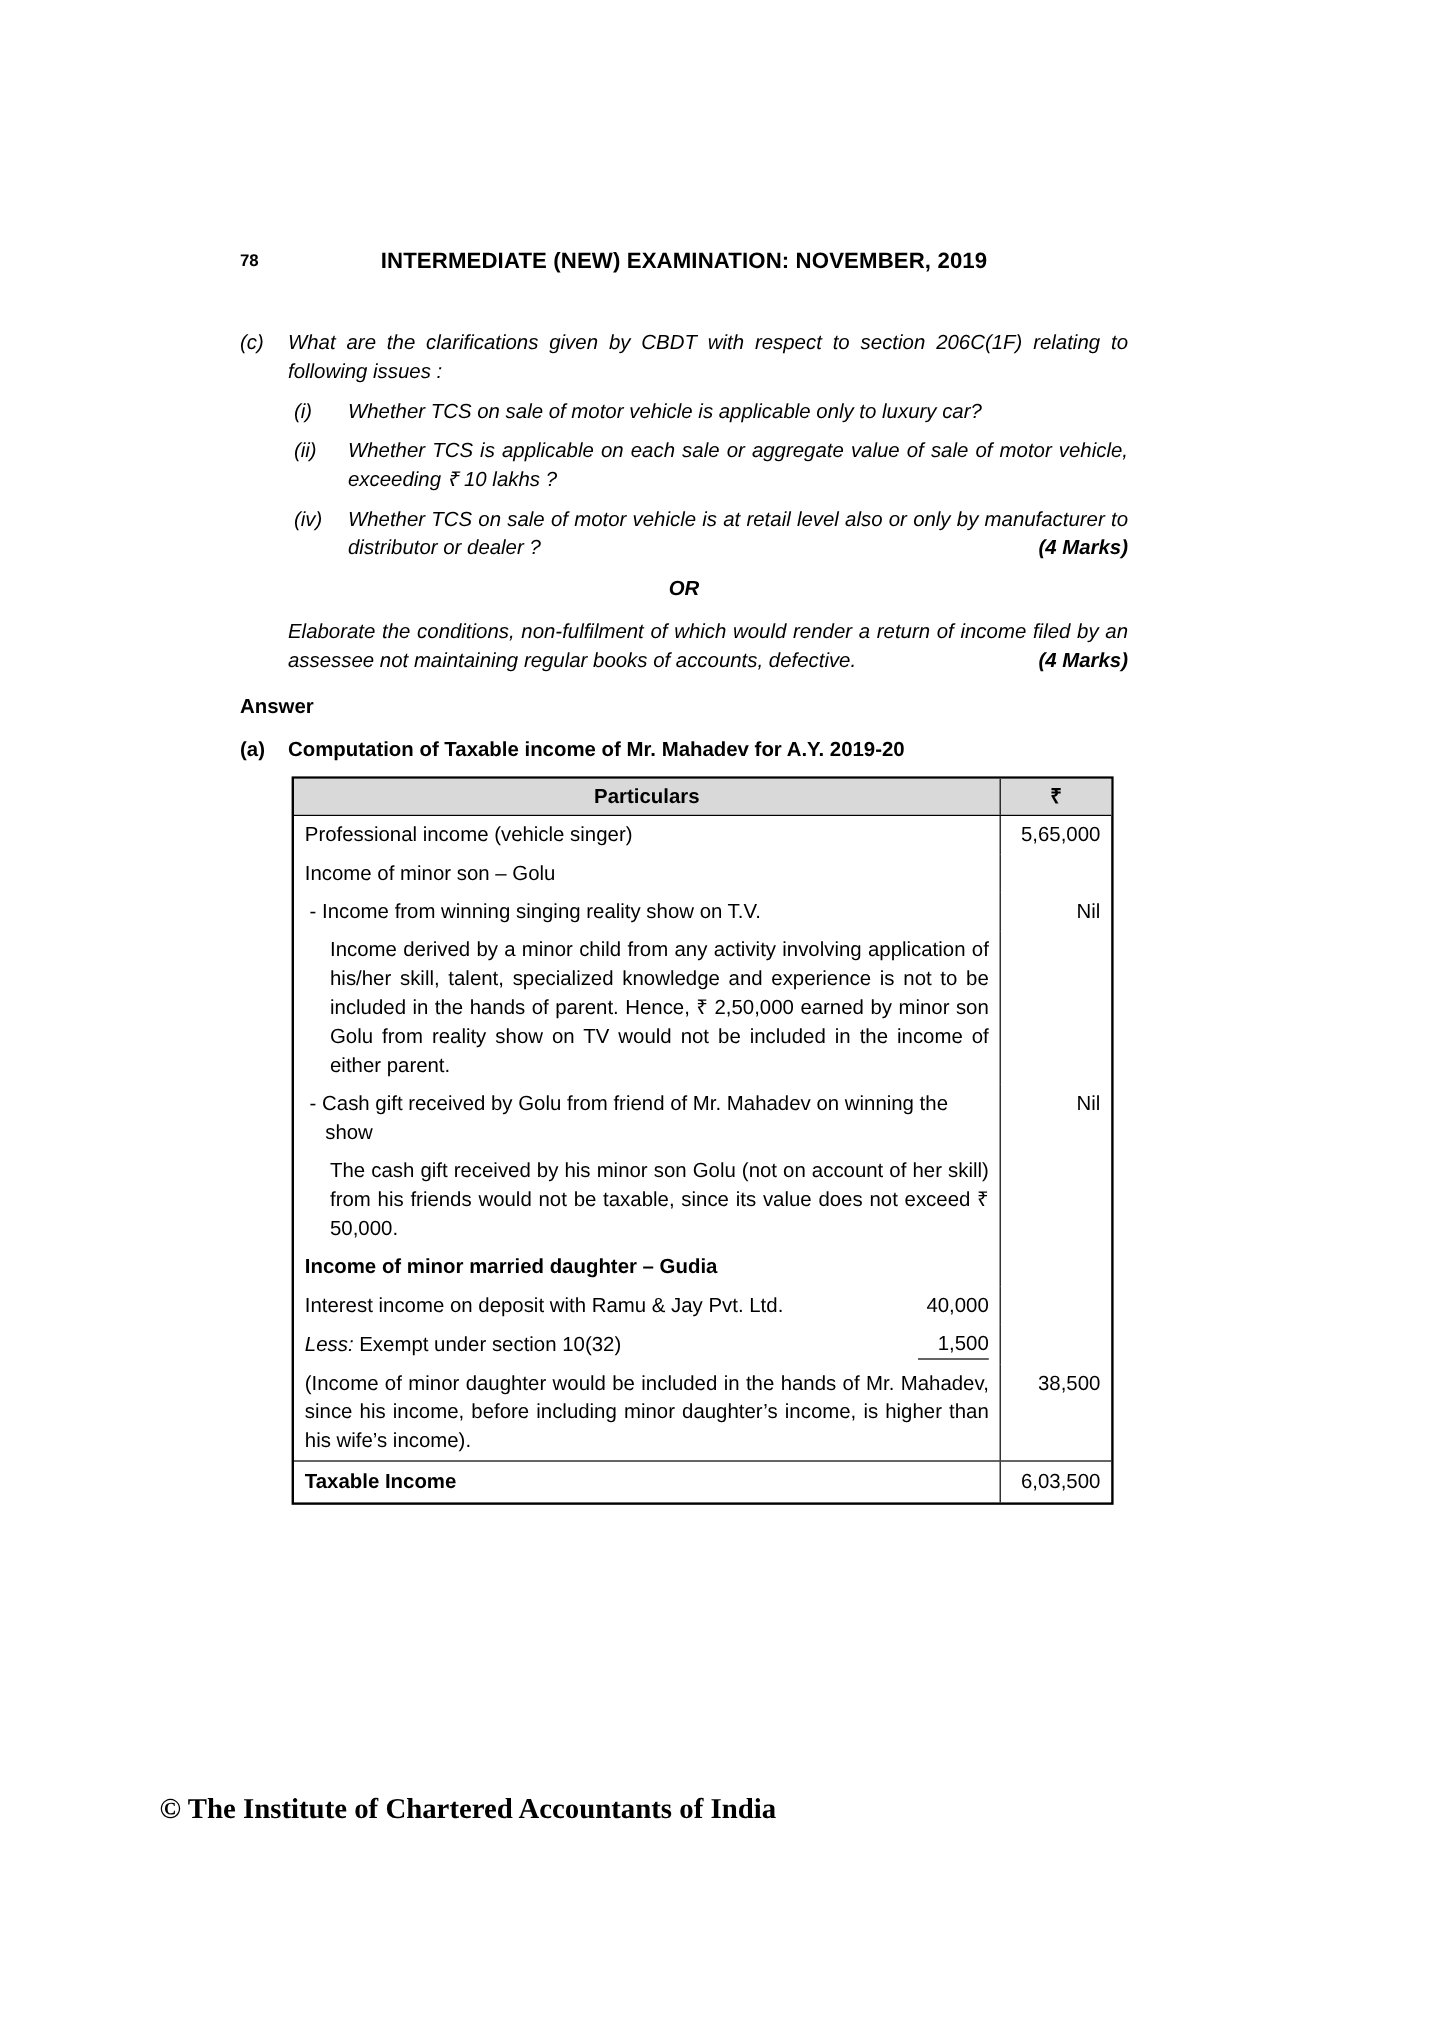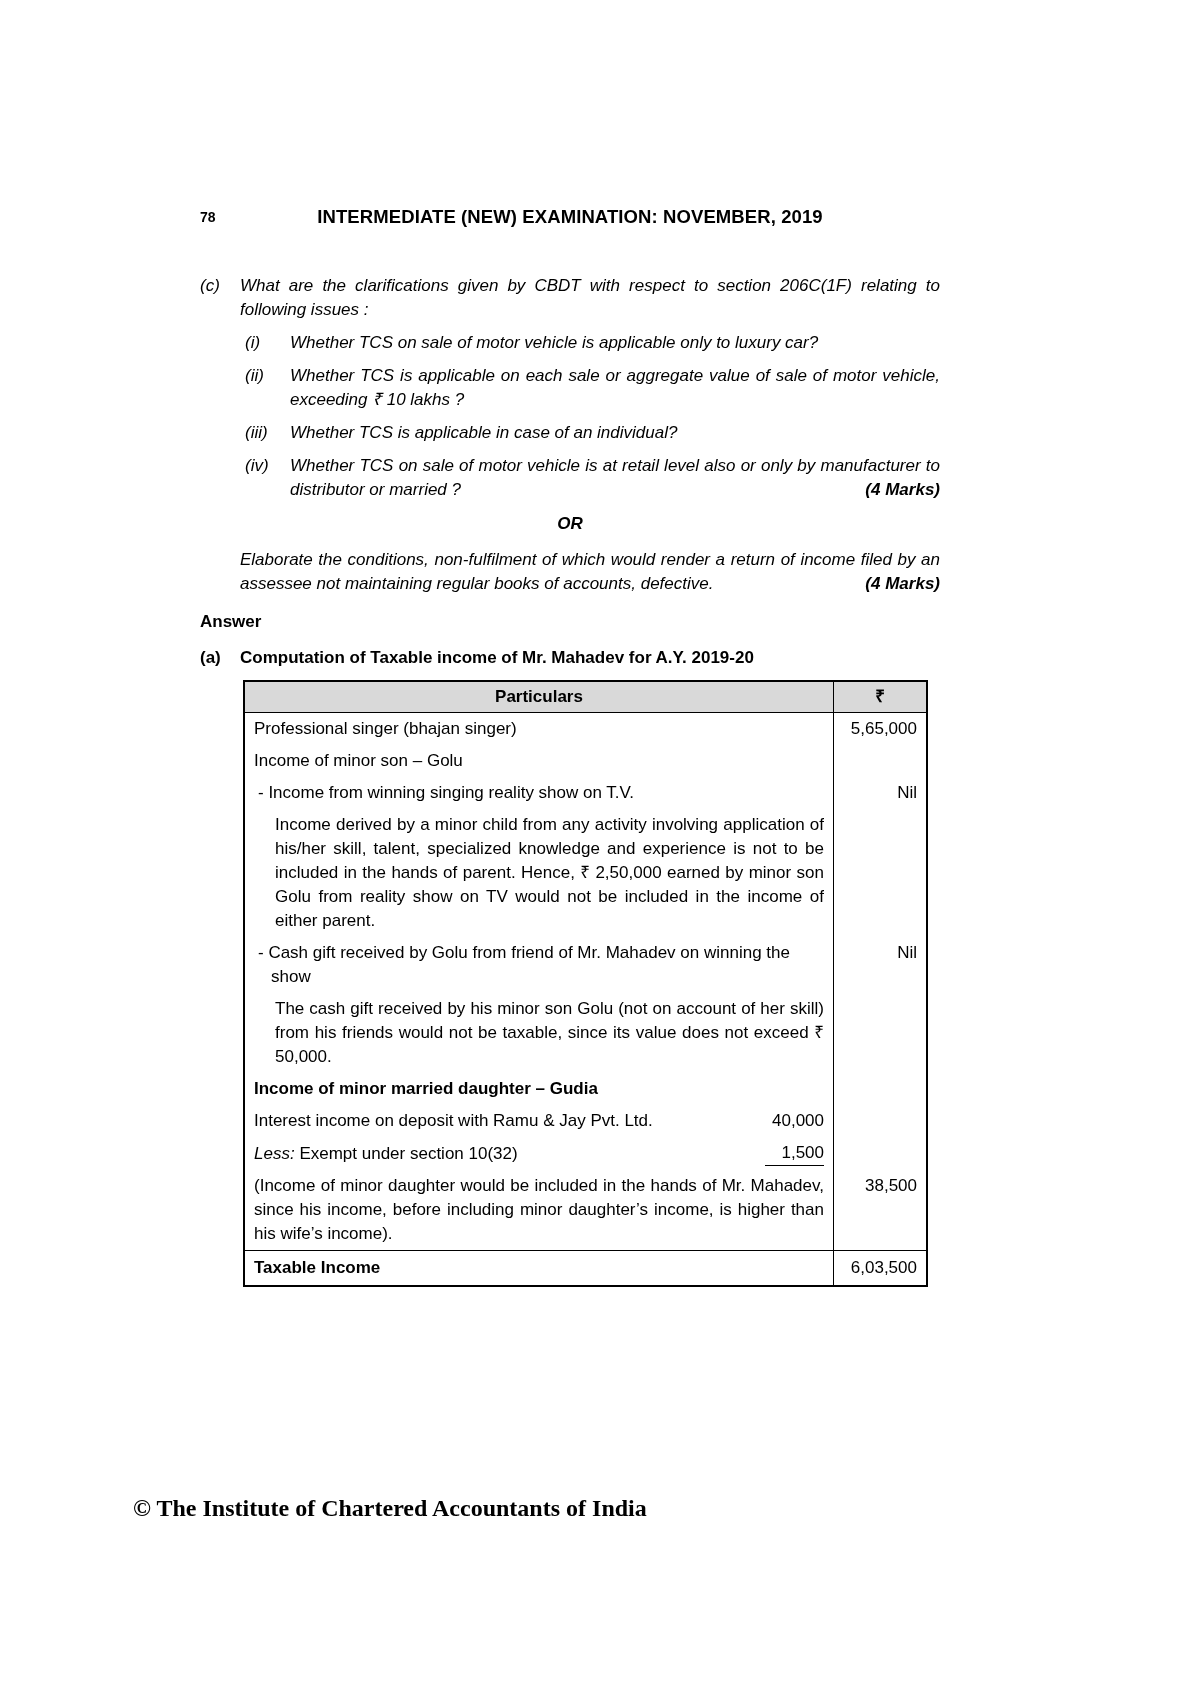--- a/index.html
+++ b/index.html
@@ -92,27 +92,23 @@
     <div class="q-items">
       <div class="q-item">
         <span class="q-item-label">(i)</span>
         <p class="q-item-text">Whether TCS on sale of motor vehicle is applicable only to luxury car?</p>
       </div>
       <div class="q-item">
         <span class="q-item-label">(ii)</span>
         <p class="q-item-text">Whether TCS is applicable on each sale or aggregate value of sale of motor vehicle, exceeding ₹ 10 lakhs ?</p>
       </div>
       <div class="q-item">
-        <span class="q-item-label">(iii)</span>
-        <p class="q-item-text">Whether TCS is applicable in case of an individual?</p>
-      </div>
-      <div class="q-item">
         <span class="q-item-label">(iv)</span>
         <p class="q-item-text has-marks">
-          <span>Whether TCS on sale of motor vehicle is at retail level also or only by manufacturer to distributor or married ?</span>
+          <span>Whether TCS on sale of motor vehicle is at retail level also or only by manufacturer to distributor or dealer ?</span>
           <span class="marks">(4 Marks)</span>
         </p>
       </div>
     </div>
 
     <div class="or-sep">OR</div>
 
     <div class="alt-row">
       <span class="q-label"></span>
       <p class="q-text has-marks">
@@ -129,21 +125,21 @@
     <span class="part-title">Computation of Taxable income of Mr. Mahadev for A.Y. 2019-20</span>
   </div>
 
   <div class="answer-table">
     <div class="t-head">
       <div class="t-cell-p">Particulars</div>
       <div class="t-cell-a">₹</div>
     </div>
 
     <div class="t-row">
-      <div class="t-cell-p">Professional singer (bhajan singer)</div>
+      <div class="t-cell-p">Professional income (vehicle singer)</div>
       <div class="t-cell-a">5,65,000</div>
     </div>
 
     <div class="t-row">
       <div class="t-cell-p">Income of minor son – Golu</div>
       <div class="t-cell-a"></div>
     </div>
 
     <div class="t-row">
       <div class="t-cell-p cell-hang">- Income from winning singing reality show on T.V.</div>

